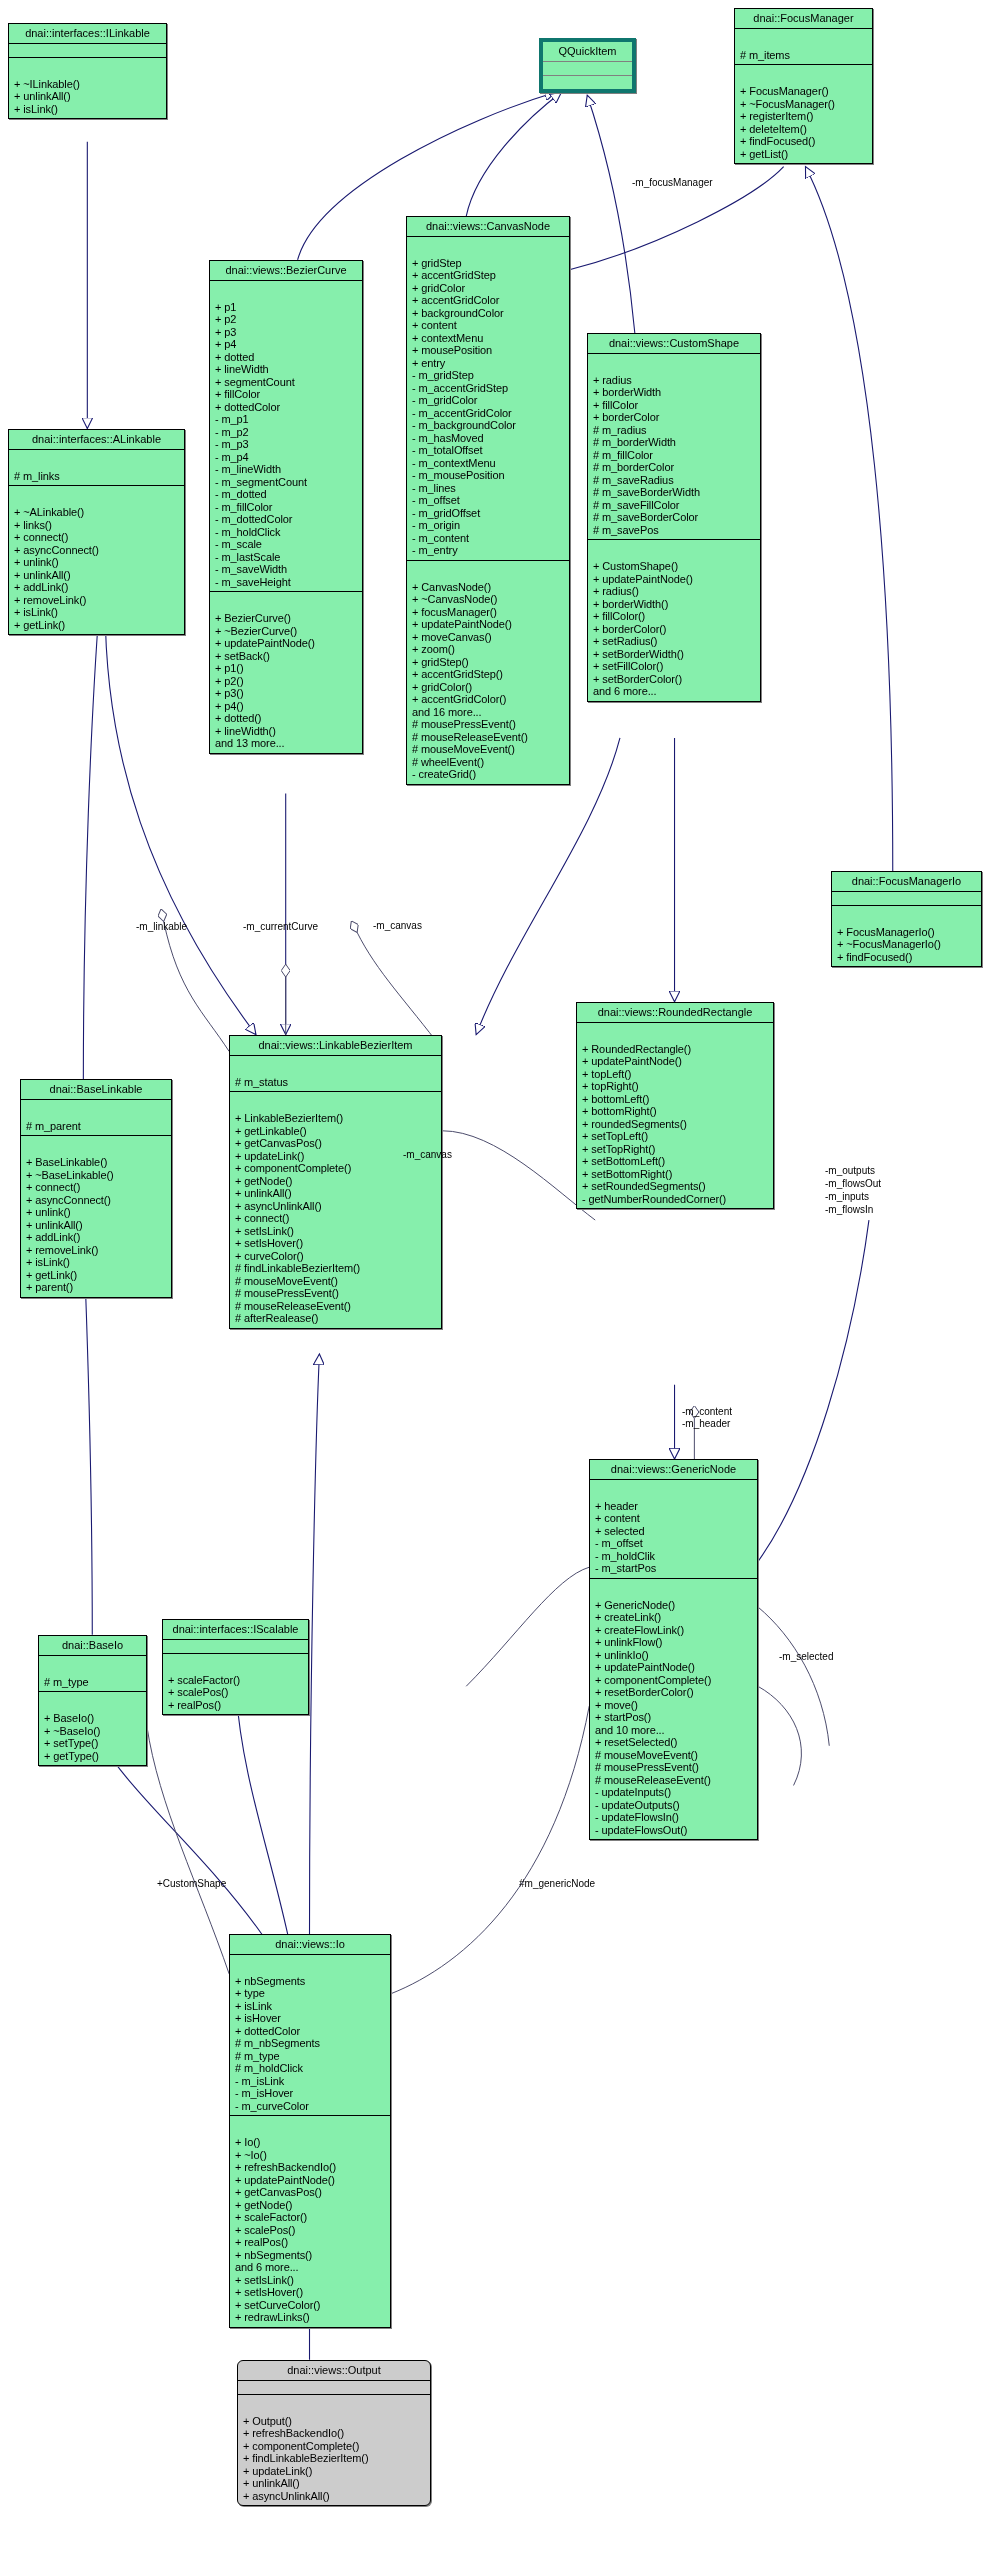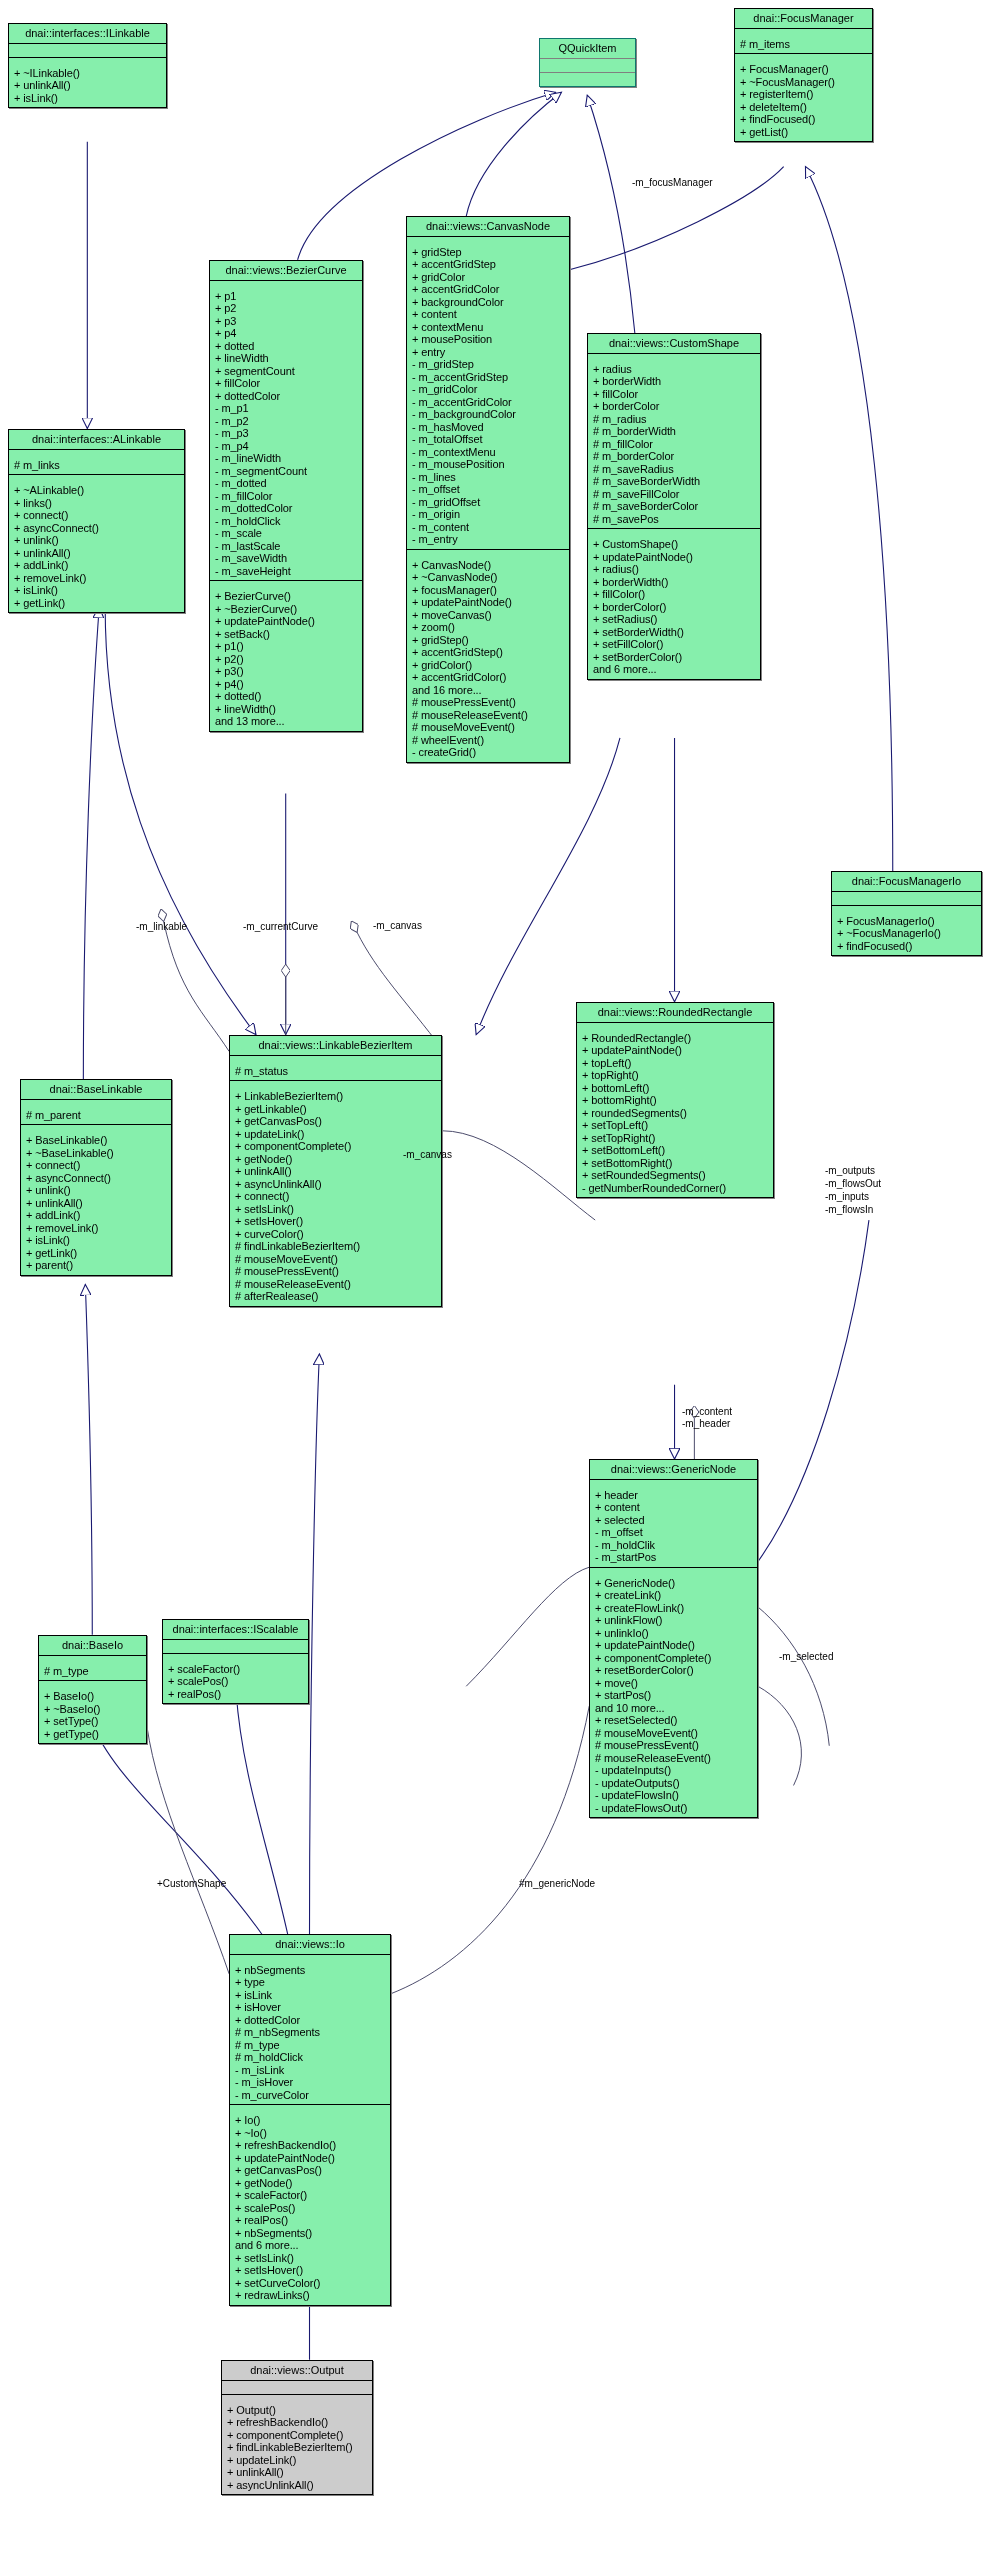--- a/index.html
+++ b/index.html
@@ -28,34 +28,34 @@
   .uml-class {
     position: absolute;
     background: #86efac;
     border: 1px solid #000000;
     box-shadow: 1px 1px 0 0 #808080;
     font-size: 11px;
     line-height: 12.5px;
     color: #000000;
     z-index: 5;
   }
-  .uml-class.node-external { border: 1px solid #0f766e; }
+  .uml-class.node-external { border: 4px solid #0f766e; }
   .uml-class.highlight-node { background: #cccccc; }
   .uml-title {
     text-align: center;
     padding: 3px 6px 3px 6px;
     white-space: nowrap;
     font-size: 11px;
   }
   .uml-sep {
     border-top: 1px solid #000000;
   }
   .node-external .uml-sep { border-top: 1px solid #808080; }
   .uml-compartment {
-    padding: 9px 5px 3px 5px;
+    padding: 20px 5px 3px 5px;
   }
   .uml-compartment.empty { min-height: 14px; padding: 6px 5px; }
   .uml-row {
     white-space: nowrap;
     font-size: 11px;
     line-height: 12.5px;
     letter-spacing: -0.1px;
   }
   .edge-label {
     position: absolute;
@@ -459,21 +459,21 @@
         <div class="uml-row">+ scalePos()</div>
         <div class="uml-row">+ realPos()</div>
         <div class="uml-row">+ nbSegments()</div>
         <div class="uml-row">and 6 more...</div>
         <div class="uml-row">+ setIsLink()</div>
         <div class="uml-row">+ setIsHover()</div>
         <div class="uml-row">+ setCurveColor()</div>
         <div class="uml-row">+ redrawLinks()</div>
       </div>
     </div>
-    <div class="uml-class highlight-node" style="left: 221px; top: 2360px; width: 152px;">
+    <div class="uml-class highlight-node" style="left: 237px; top: 2360px; width: 194px; border-radius: 6px;">
       <div class="uml-title">dnai::views::Output</div>
       <div class="uml-compartment uml-sep empty"></div>
       <div class="uml-compartment uml-sep">
         <div class="uml-row">+ Output()</div>
         <div class="uml-row">+ refreshBackendIo()</div>
         <div class="uml-row">+ componentComplete()</div>
         <div class="uml-row">+ findLinkableBezierItem()</div>
         <div class="uml-row">+ updateLink()</div>
         <div class="uml-row">+ unlinkAll()</div>
         <div class="uml-row">+ asyncUnlinkAll()</div>

